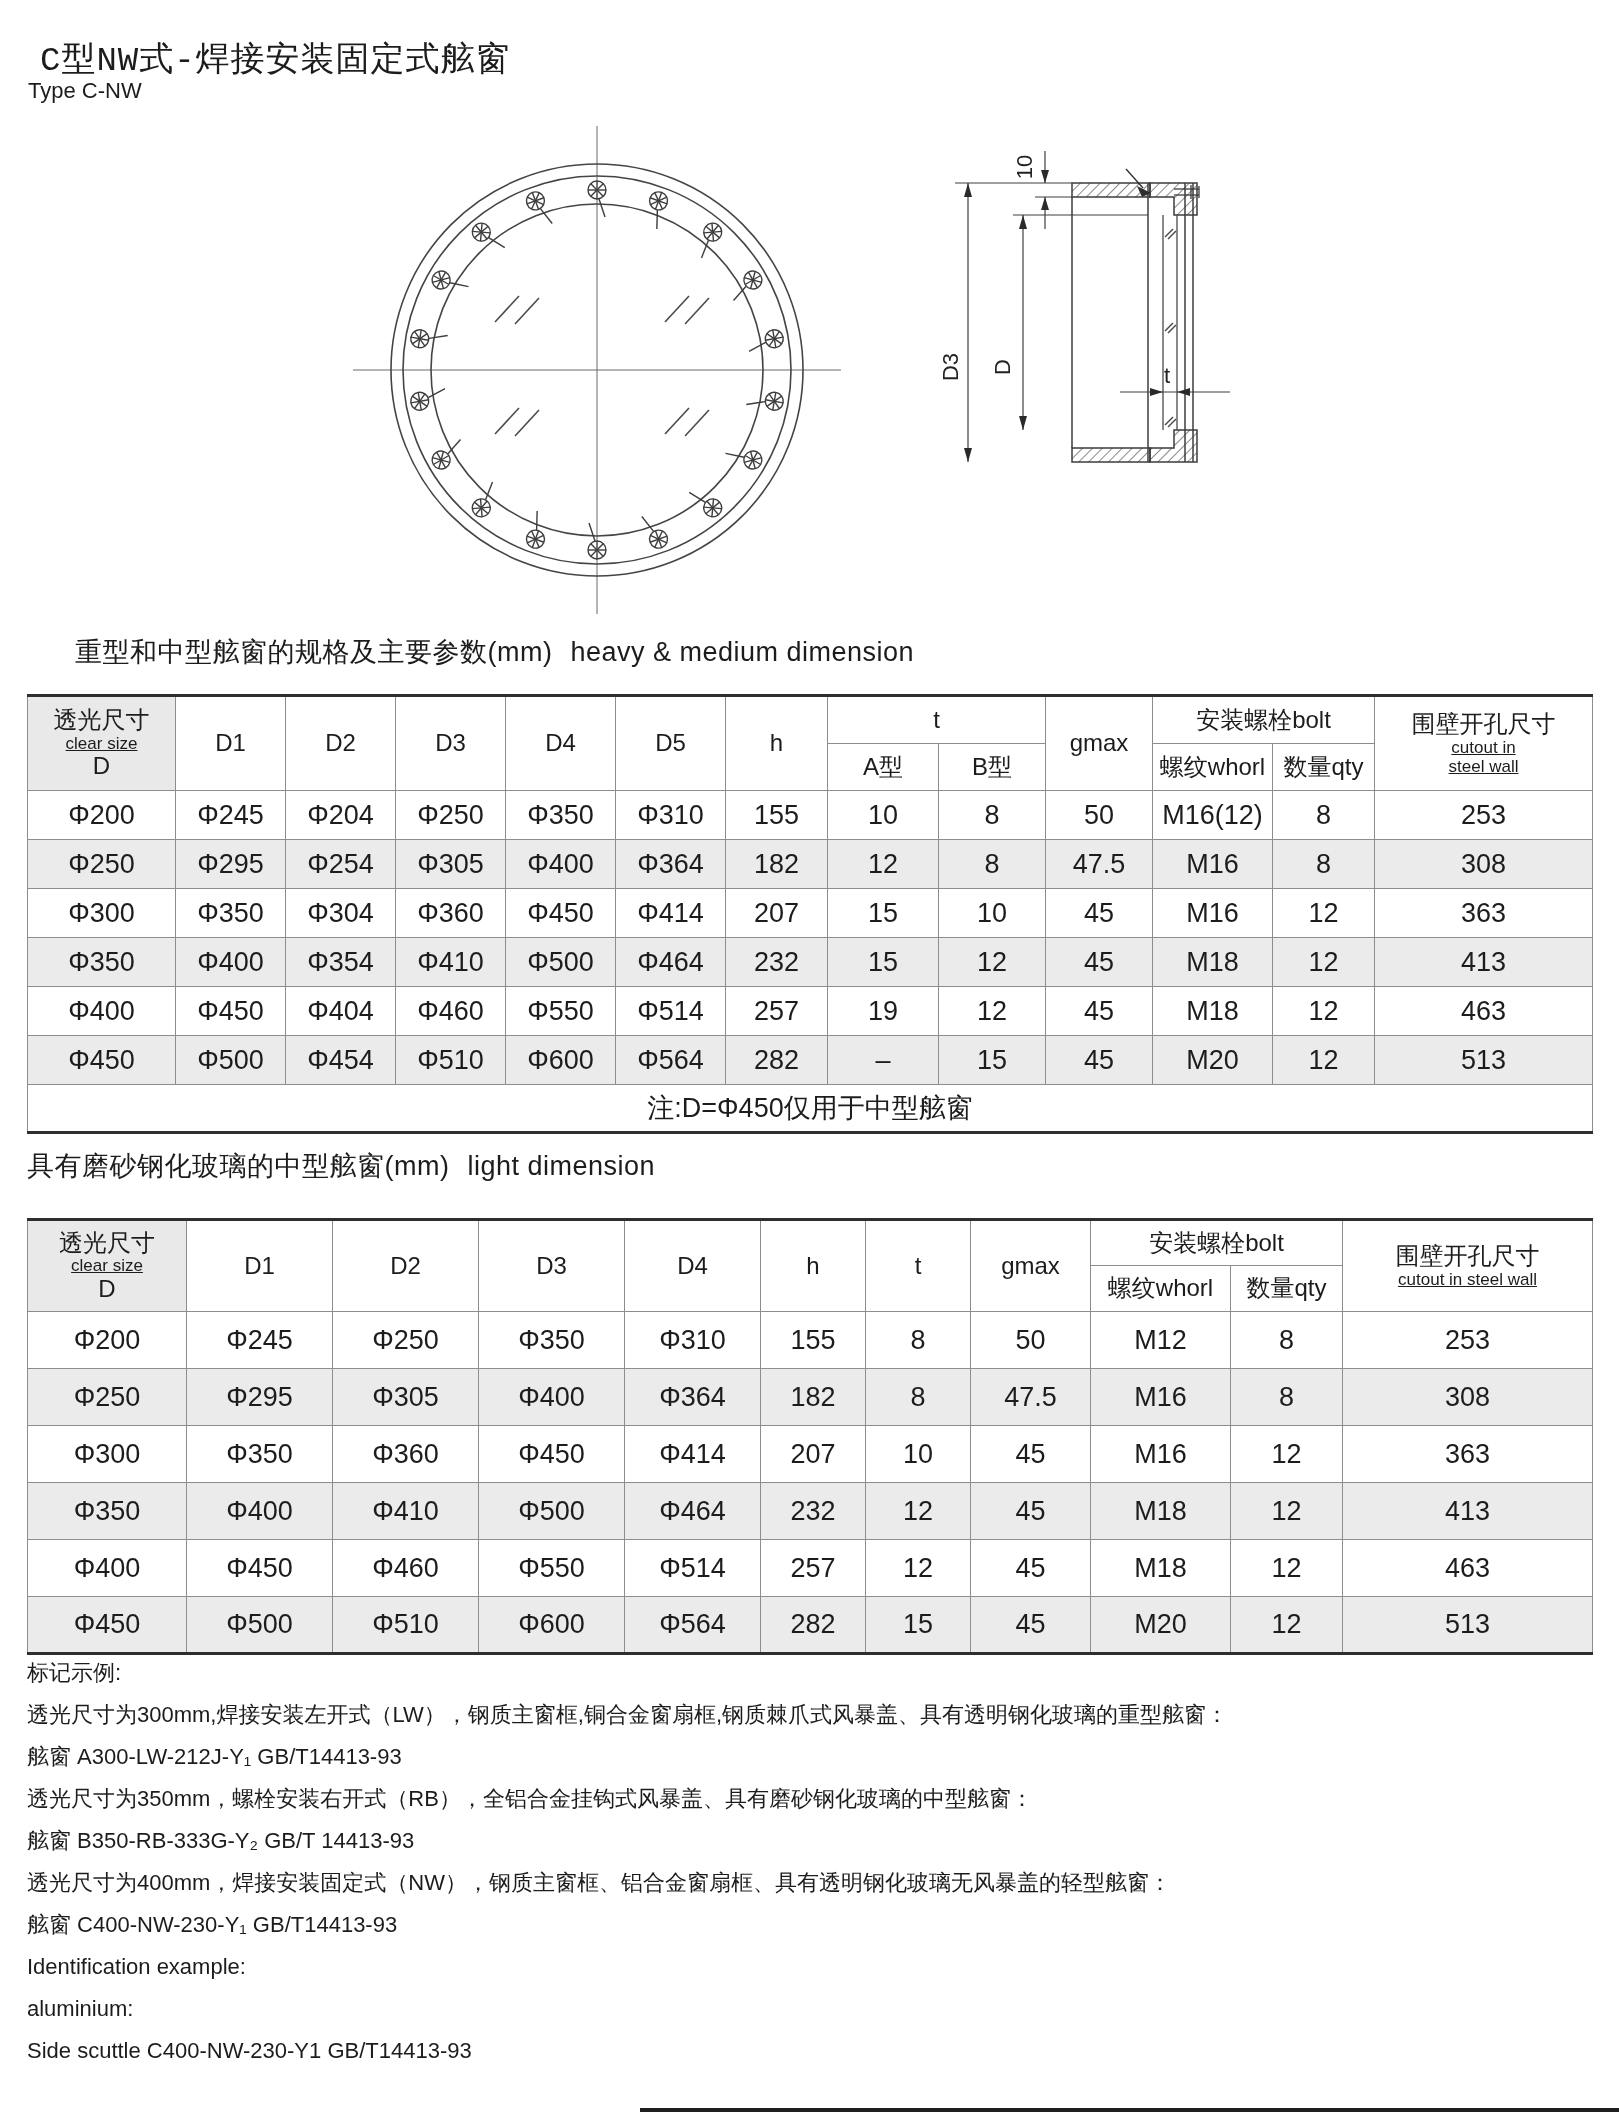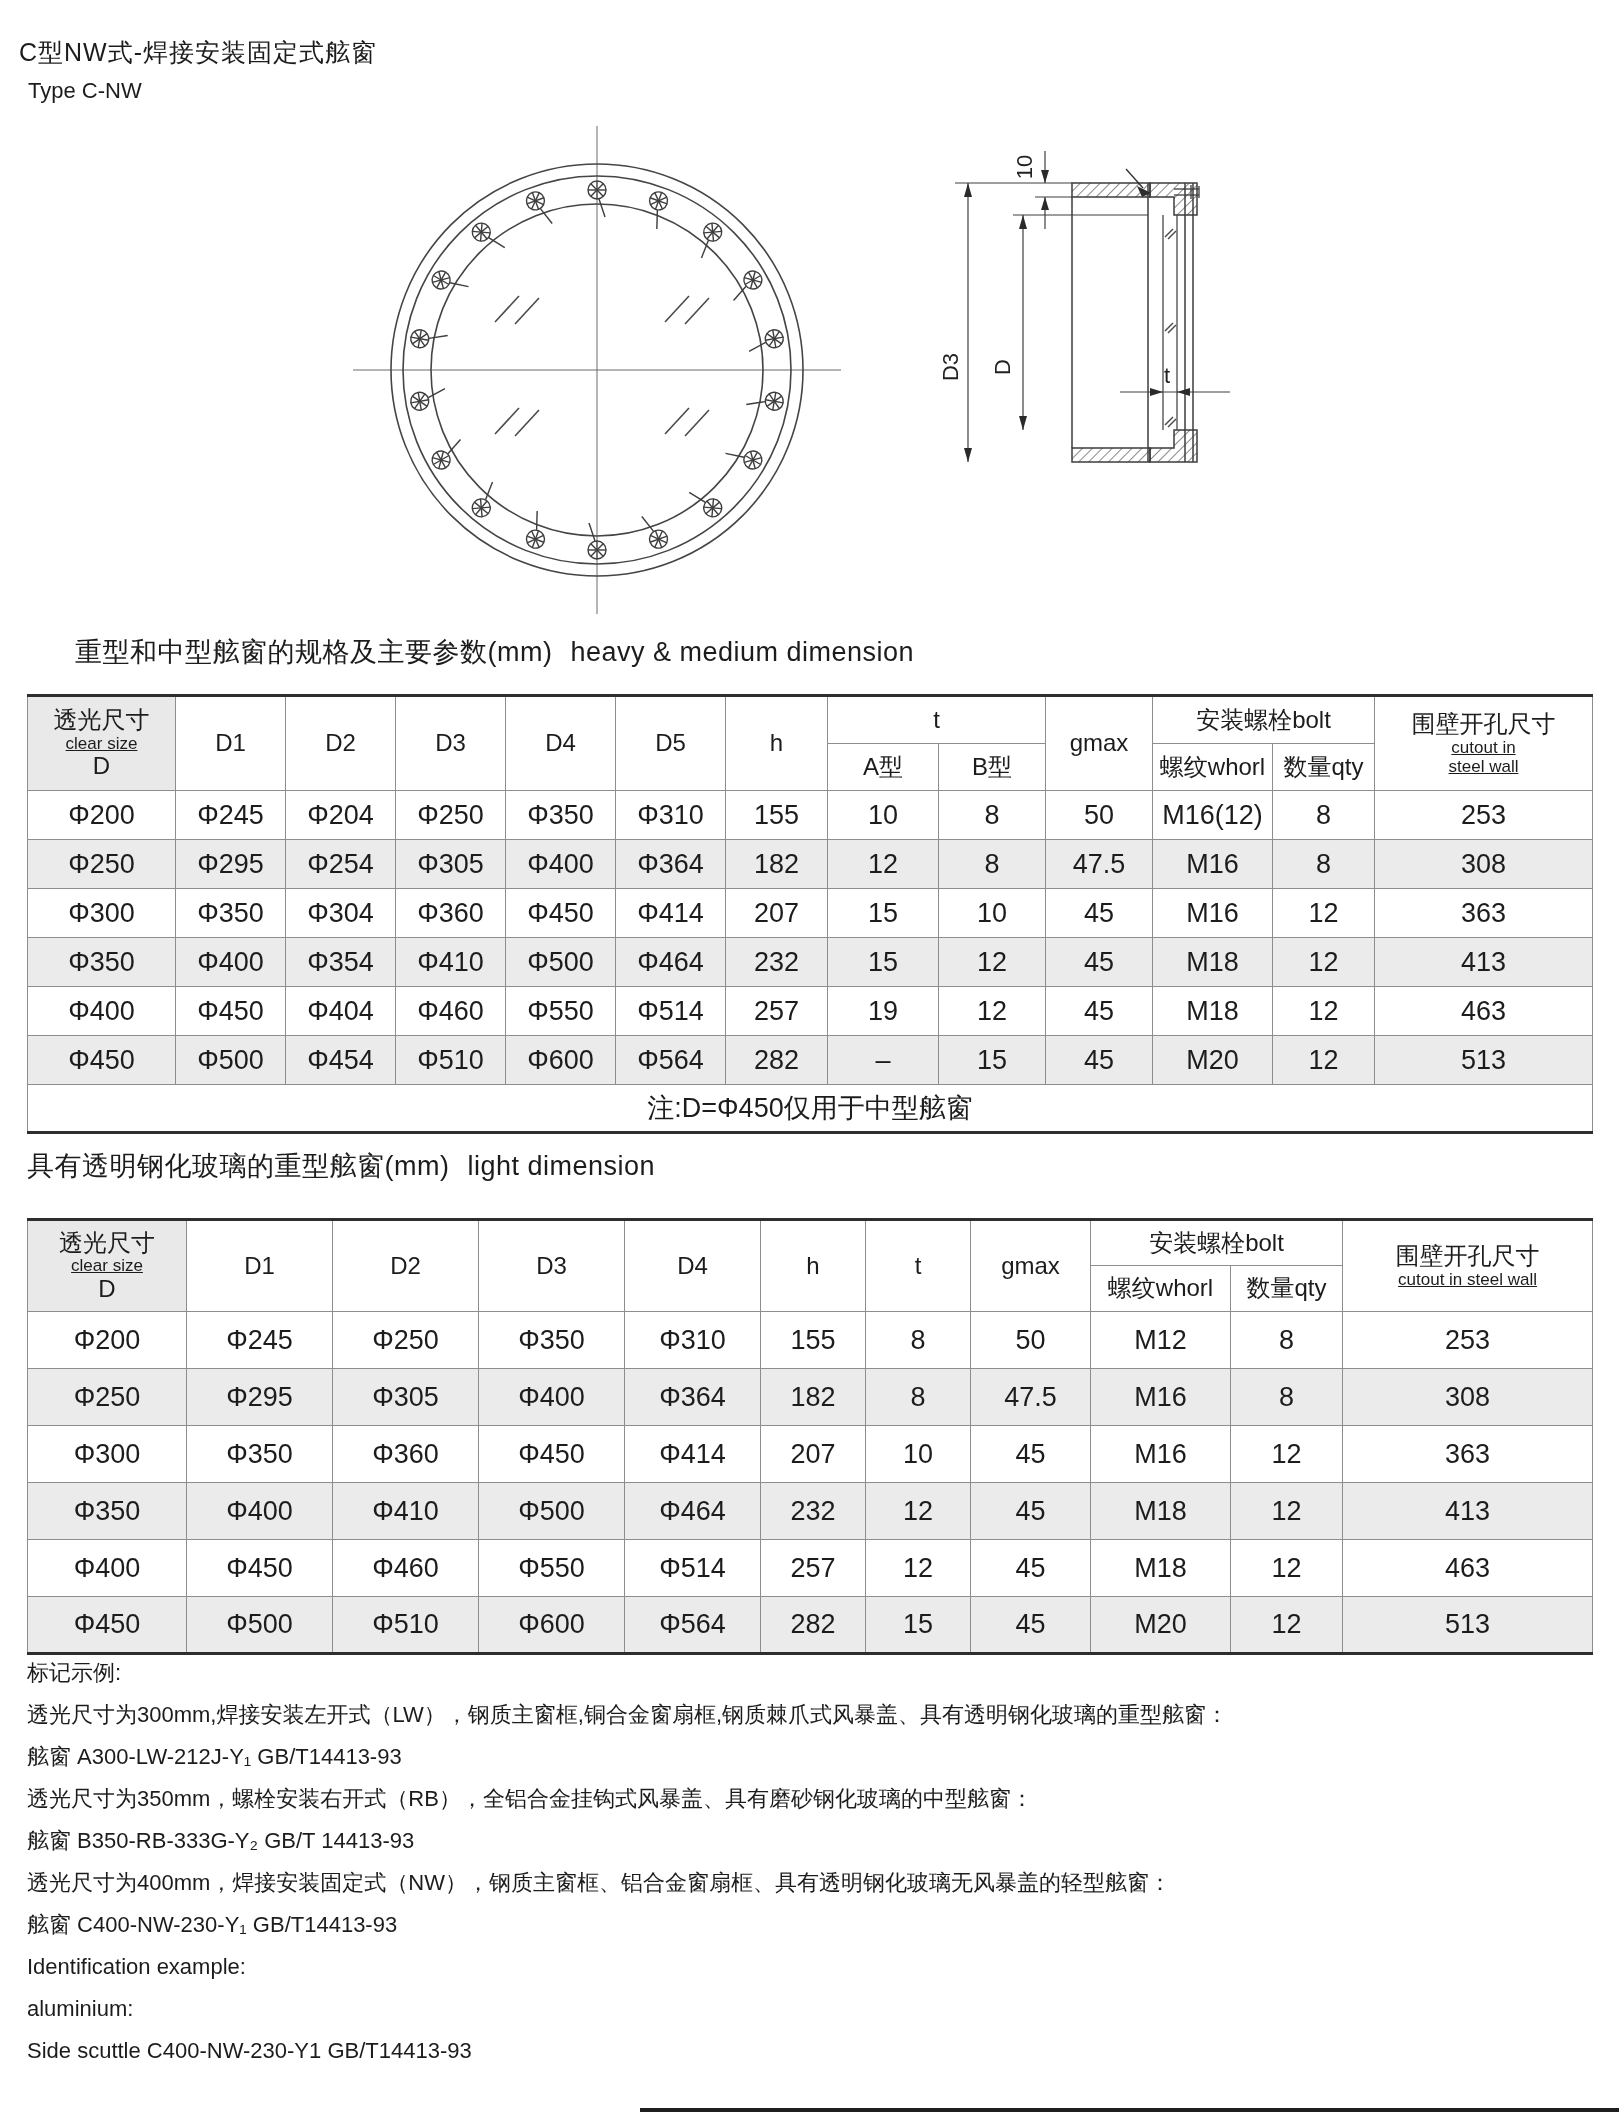--- a/index.html
+++ b/index.html
@@ -1,19 +1,19 @@
 <!DOCTYPE html>
 <html><head>
 <meta charset="utf-8">
 <style>
   html,body{margin:0;padding:0;background:#fff;}
   #page{position:relative;width:1619px;height:2115px;background:#ffffff;overflow:hidden;
         font-family:"Liberation Sans","DejaVu Sans",sans-serif;color:#1c1c1c;}
   .abs{position:absolute;}
-  #title-zh{left:19px;top:36px;font-size:25px;letter-spacing:1px;}
+  #title-zh{left:40px;top:36px;font-size:34px;letter-spacing:1px;font-family:Liberation Mono, monospace;}
   #title-en{left:28px;top:78px;font-size:22px;text-align:center;}
   .caption{font-size:27px;letter-spacing:0.5px;}
   #caption1{left:27px;top:634px;margin-left:48px;}
   #caption2{left:27px;top:1148px;}
   .caption .en{margin-left:18px;}
   table.spec{border-collapse:collapse;table-layout:fixed;background:#fff;
              border-top:3px solid #2e2e2e;border-bottom:3px solid #2e2e2e;}
   table.spec th,table.spec td{border:1px solid #8d8d8d;text-align:center;vertical-align:middle;
              font-weight:normal;padding:0;overflow:hidden;}
   table.spec th{font-size:24px;line-height:1.12;margin-top:16px;}
@@ -305,21 +305,21 @@
         </tr>
       </tbody>
     <tbody>
       <tr>
         <td colspan="13" class="note">注:D=Φ450仅用于中型舷窗</td>
       </tr>
     </tbody>
   </table>
 
   <div class="abs caption" id="caption2">
-    <span>具有透明钢化玻璃的重型舷窗(mm)</span><span class="en">light dimension</span>
+    <span>具有磨砂钢化玻璃的中型舷窗(mm)</span><span class="en">light dimension</span>
   </div>
 
   <table class="spec abs" id="t2">
     <colgroup>
       <col style="width:159px">
         <col style="width:146px">
         <col style="width:146px">
         <col style="width:146px">
       <col style="width:136px">
         <col style="width:105px">

